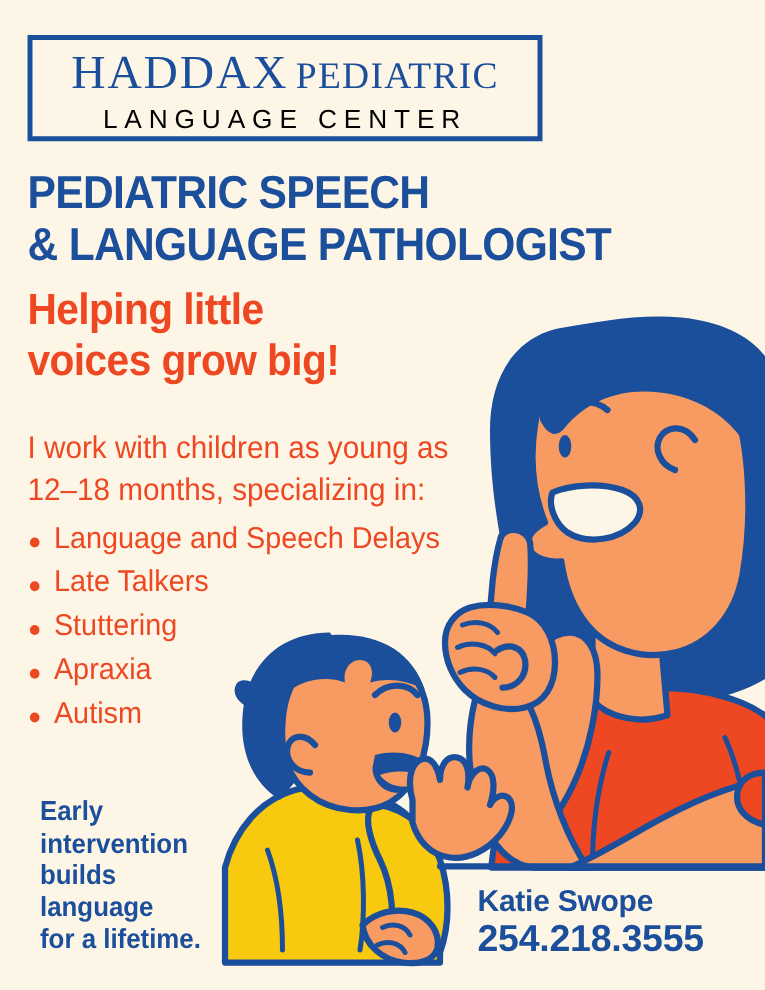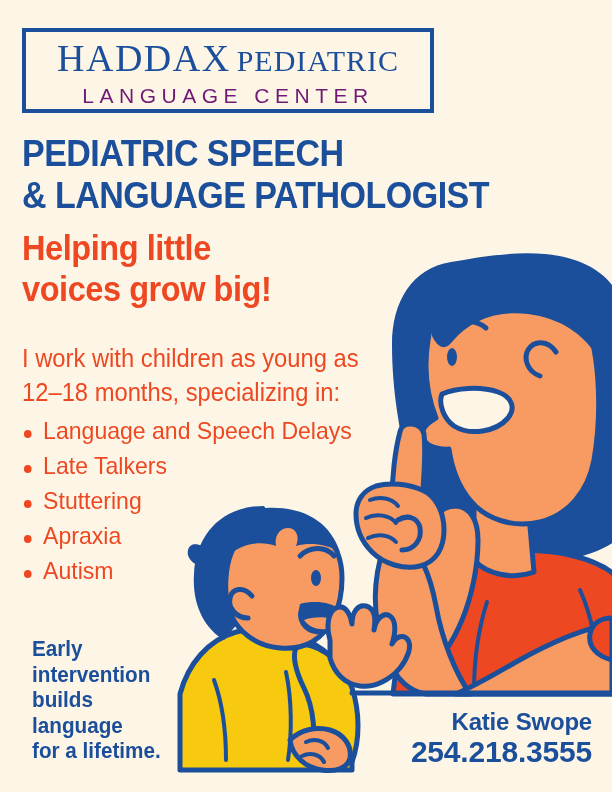--- a/index.html
+++ b/index.html
@@ -58,21 +58,21 @@
     margin-left: 6px;
   }
   .logo-line2 {
     position: absolute;
     left: 0; right: 0;
     top: 53px;
     text-align: center;
     font-family: "Liberation Sans", sans-serif;
     font-size: 21px;
     letter-spacing: 5.5px;
-    color: #701a75;
+    color: #000000;
     white-space: nowrap;
     line-height: 1;
   }
 
   
   .txt {
     position: absolute;
     z-index: 4;
   }
   .headline {
@@ -145,21 +145,21 @@
     font-weight: bold;
     line-height: 1.16;
     color: #1b4e9b;
     transform: scaleX(0.94);
     transform-origin: left top;
   }
   .contact {
     left: 382px;
     top: 708px;
     width: 210px;
-    text-align: right;
+    text-align: left;
     font-weight: bold;
     color: #1b4e9b;
     line-height: 1.13;
     z-index: 6;
   }
   .contact .name { font-size: 24px; letter-spacing: -0.2px; }
   .contact .phone { font-size: 30px; letter-spacing: -0.2px; }
 </style>
 </head>
 <body>

